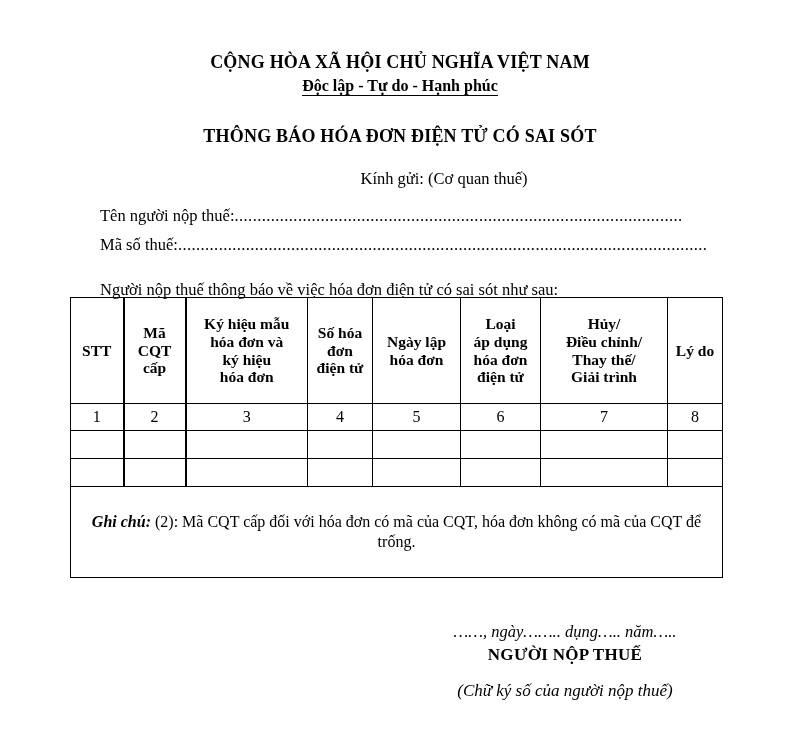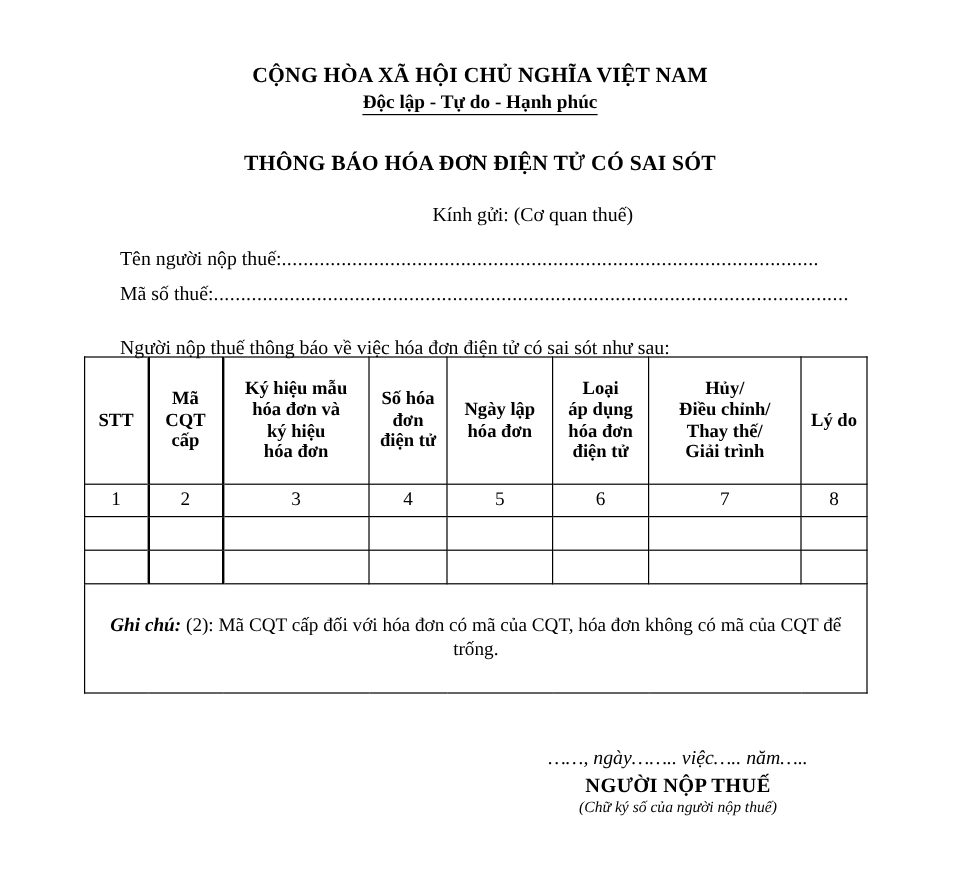--- a/index.html
+++ b/index.html
@@ -149,22 +149,22 @@
     font-size: 16.5px;
     font-style: italic;
   }
   .sign-role {
     margin-top: 3px;
     font-size: 17px;
     font-weight: bold;
     letter-spacing: 0.3px;
   }
   .sign-note {
-    margin-top: 0;
-    font-size: 13px;
+    margin-top: 16px;
+    font-size: 17px;
     font-style: italic;
   }
 </style>
 </head>
 <body>
 
 <div class="page">
 
 
   <div class="nation-title">CỘNG HÒA XÃ HỘI CHỦ NGHĨA VIỆT NAM</div>
@@ -269,18 +269,18 @@
         </tr>
 
         <tr>
           <td class="note-cell" colspan="8"><span class="note-label">Ghi chú:</span><span> (2): Mã CQT cấp đối với hóa đơn có mã của CQT, hóa đơn không có mã của CQT để trống.</span></td>
         </tr>
       </tbody>
     </table>
   </div>
 
   <div class="sign-block">
-    <div class="sign-date">……, ngày…….. việc….. năm…..</div>
+    <div class="sign-date">……, ngày…….. dụng….. năm…..</div>
     <div class="sign-role">NGƯỜI NỘP THUẾ</div>
     <div class="sign-note">(Chữ ký số của người nộp thuế)</div>
   </div>
 
 </div>
 
 </body></html>

